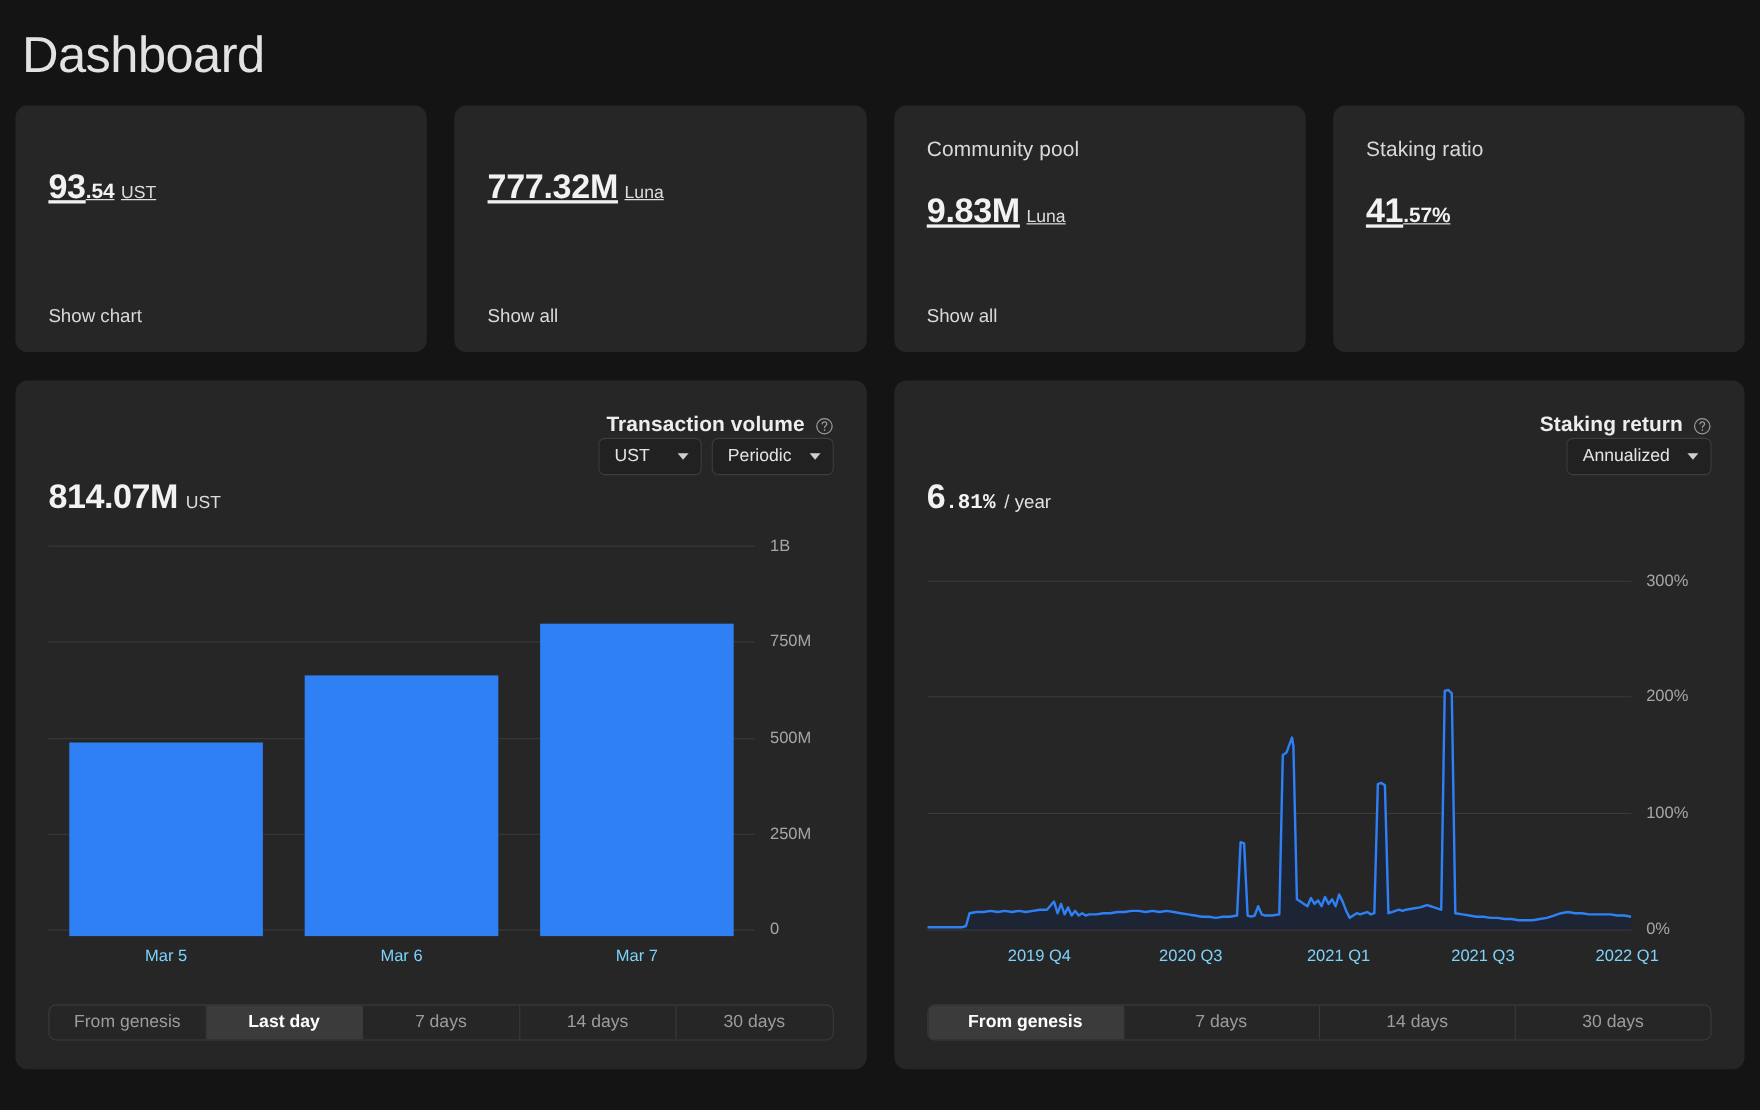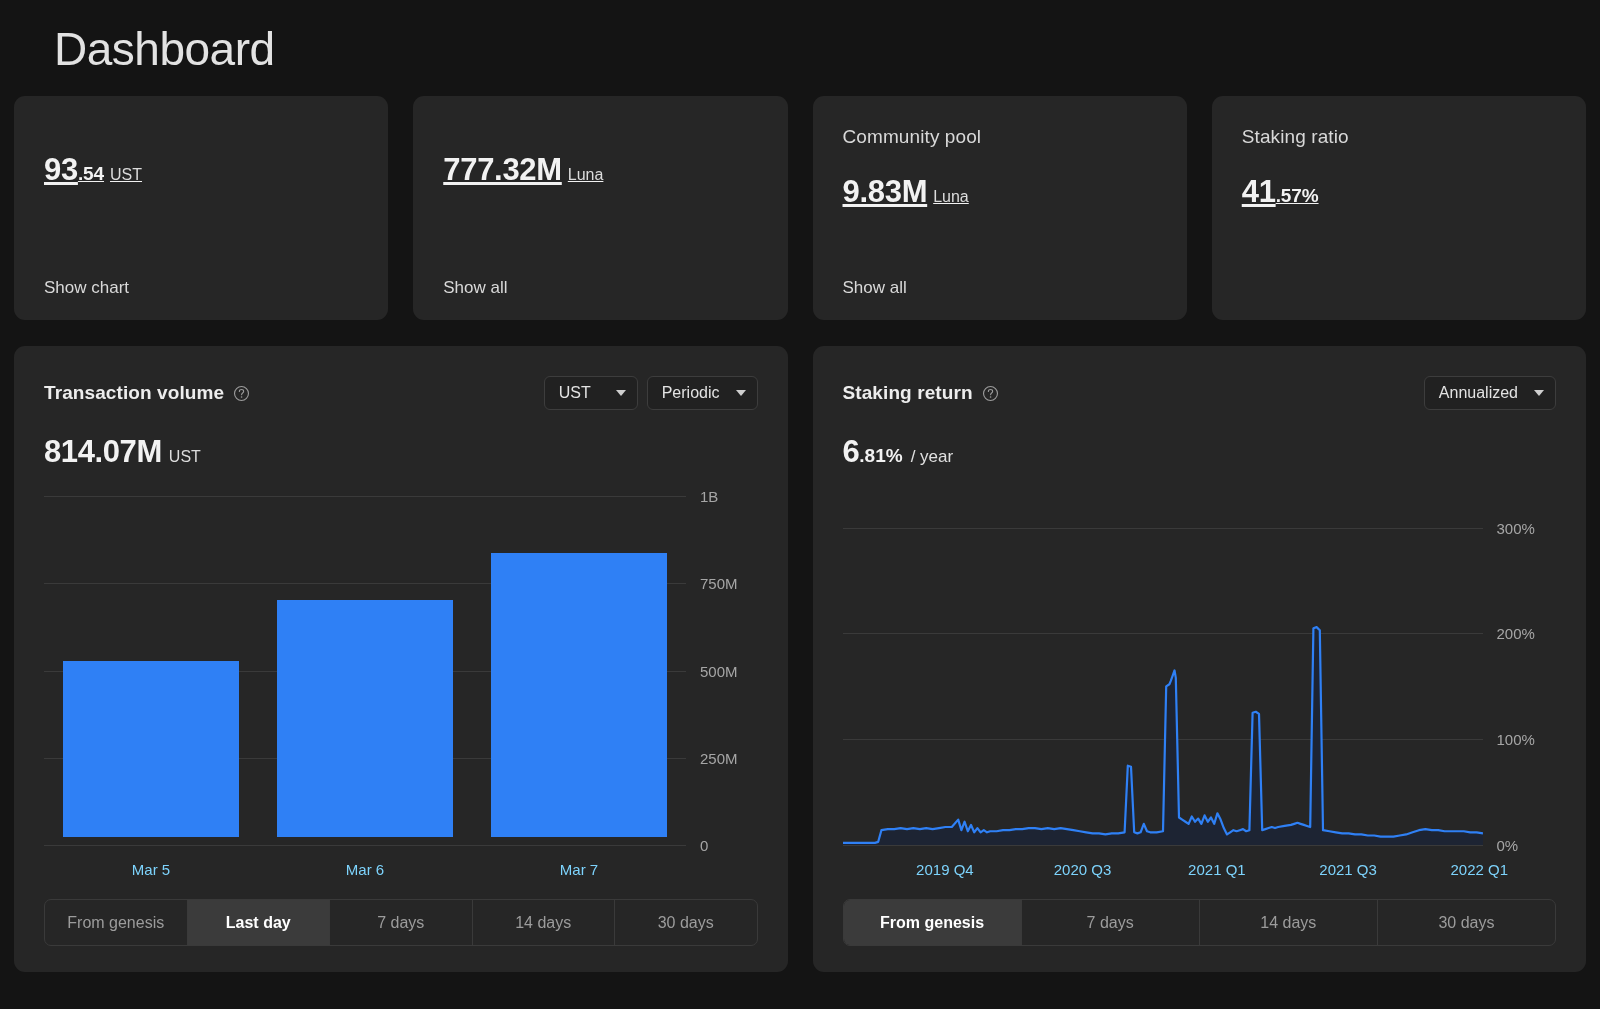--- a/index.html
+++ b/index.html
@@ -16,21 +16,20 @@
 
   
   .page-title {
     font-size: 46px;
     font-weight: 300;
     color: #e2e2e2;
     letter-spacing: -0.5px;
     padding: 6px 0 0 6px;
     height: 96px;
     line-height: 86px;
-    margin-left: 34px;
   }
 
   
   .stat-row {
     display: flex;
     gap: 25px;
     height: 224px;
   }
   .stat-card {
     flex: 1;
@@ -97,23 +96,24 @@
     flex: 1;
     background: #262626;
     border-radius: 11px;
     padding: 30px 30px 26px 30px;
     display: flex;
     flex-direction: column;
     position: relative;
   }
   .chart-head {
     display: flex;
-    align-items: center;
+    align-items: flex-end;
     justify-content: space-between;
     height: 34px;
+    flex-direction: column;
   }
   .chart-title-wrap { display: flex; align-items: center; gap: 9px; }
   .chart-title {
     font-size: 19px;
     font-weight: 700;
     color: #ededed;
     letter-spacing: 0.1px;
   }
   .help-icon {
     width: 17px; height: 17px;
@@ -144,21 +144,21 @@
   }
 
   .chart-value {
     margin-top: 24px;
     display: flex;
     align-items: baseline;
     color: #f2f2f2;
     white-space: nowrap;
   }
   .chart-value .big { font-size: 31px; font-weight: 700; letter-spacing: -0.4px; }
-  .chart-value .frac { font-size: 19px; font-weight: 700; }
+  .chart-value .frac { font-size: 19px; font-weight: 700; font-family: Liberation Mono, monospace; }
   .chart-value .unit { font-size: 16px; font-weight: 400; color: #dcdcdc; margin-left: 7px; }
   .chart-value .suffix { font-size: 17px; font-weight: 400; color: #e0e0e0; margin-left: 8px; }
 
   
   .plot {
     position: relative;
     flex: 1;
     margin-top: 26px;
     margin-bottom: 4px;
   }
@@ -189,21 +189,21 @@
     bottom: 0;
     background: #2f80f5;
   }
 
   
   .tabs {
     display: flex;
     border: 1px solid #3a3a3a;
     border-radius: 7px;
     overflow: hidden;
-    height: 47px;
+    height: 33px;
     margin-top: 14px;
   }
   .tab {
     flex: 1;
     display: flex;
     align-items: center;
     justify-content: center;
     font-size: 16px;
     color: #9c9c9c;
     border-right: 1px solid #3a3a3a;

